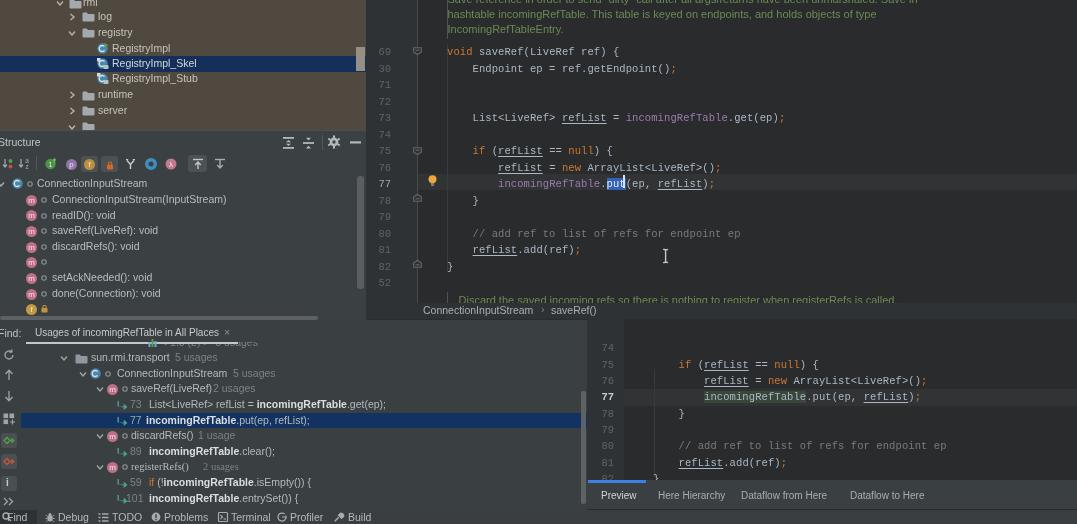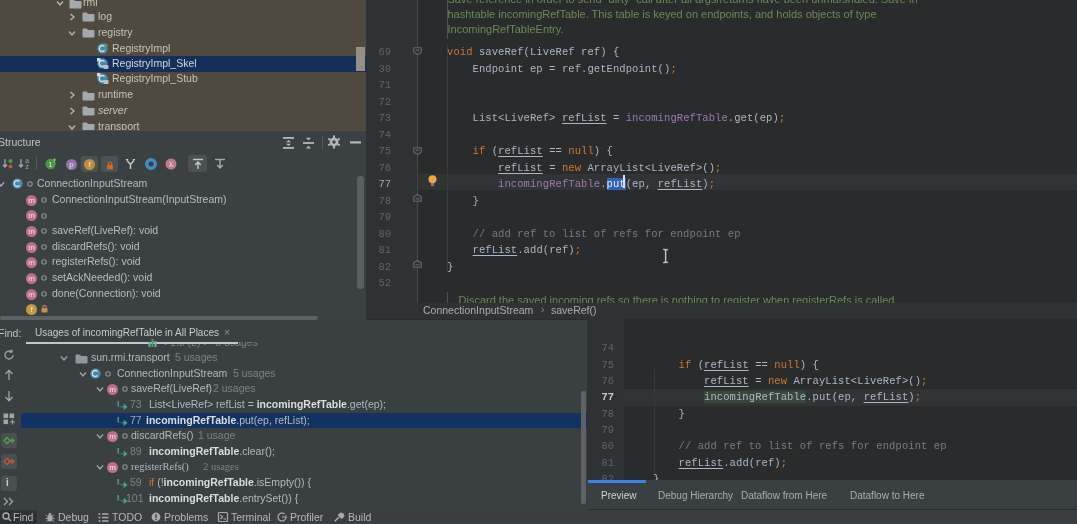--- a/index.html
+++ b/index.html
@@ -47,25 +47,22 @@
     </div>
   <div class="row" style="top:56px;height:16px;background:#14305a;">
       <span class="abs" style="left:112px;color:#d2d6da;">RegistryImpl_Skel</span>
     </div>
   <div class="row" style="top:71.3px;">
       <span class="abs" style="left:112px;">RegistryImpl_Stub</span>
     </div>
   <div class="row" style="top:87.3px;">
       <span class="abs" style="left:98px;">runtime</span>
     </div>
-  <div class="row" style="top:102.9px;font-style:italic;">
+  <div class="row" style="top:102.9px;">
       <span class="abs" style="left:98px;">server</span>
-    </div>
-  <div class="row" style="top:118.5px;">
-      <span class="abs" style="left:98px;">transport</span>
     </div>
   <svg style="left:56px;top:-0.7999999999999998px;" width="8" height="8" viewBox="0 0 8 8">
       <path d="M1 2.5 L4 6 L7 2.5" fill="none" stroke="#b9b4aa" stroke-width="1.4"></path>
     </svg>
 <svg style="left:69px;top:-2.3px;" width="13" height="11" viewBox="0 0 13 11">
       <path d="M0.5 2.5 q0-1 1-1 h3.2 l1.3 1.6 h5.5 q1 0 1 1 v5.4 q0 1-1 1 h-10 q-1 0-1-1 z" fill="#a4a9ae"></path>
     </svg>
 <svg style="left:68px;top:12.9px;" width="8" height="8" viewBox="0 0 8 8">
       <path d="M2.5 1 L6 4 L2.5 7" fill="none" stroke="#b9b4aa" stroke-width="1.4"></path>
     </svg>
@@ -192,28 +189,28 @@
 <svg style="left:214px;top:27px;" width="12" height="12" viewBox="0 0 12 12">
       <path d="M1 1.5 h10" stroke="#a6abaf" stroke-width="1.4"></path>
       <path d="M6 2 V9.5 M3.2 7 L6 10 L8.8 7" fill="none" stroke="#a6abaf" stroke-width="1.4"></path>
     </svg>
   <div class="row" style="top:45.4px;">
       <span class="abs" style="left:37px;">ConnectionInputStream</span>
     </div>
   <div class="row" style="top:61.4px;">
       <span class="abs" style="left:52px;text-align:center;">ConnectionInputStream(InputStream)</span>
     </div>
+  <div class="row" style="top:76.7px;">
+      <span class="abs" style="left:52px;">readID(): void</span>
+    </div>
   <div class="row" style="top:108.1px;">
       <span class="abs" style="left:52px;">discardRefs(): void</span>
     </div>
   <div class="row" style="top:92.2px;">
       <span class="abs" style="left:52px;">saveRef(LiveRef): void</span>
-    </div>
-  <div class="row" style="top:123.3px;">
-      <span class="abs" style="left:52px;">registerRefs(): void</span>
     </div>
   <div class="row" style="top:139.1px;">
       <span class="abs" style="left:52px;">setAckNeeded(): void</span>
     </div>
   <div class="row" style="top:155px;">
       <span class="abs" style="left:52px;">done(Connection): void</span>
     </div>
   <svg style="left:-3px;top:49.4px;" width="8" height="8" viewBox="0 0 8 8">
       <path d="M1 2.5 L4 6 L7 2.5" fill="none" stroke="#a6abaf" stroke-width="1.4"></path>
     </svg>
@@ -524,27 +521,27 @@
 <div class="ln" style="top:119.20000000000002px;left:-19px;color:#5d6367;">80</div>
 <div class="code" style="top:119.20000000000002px;left:40.5px;"><span class="cm">        // add ref to list of refs for endpoint ep</span></div>
 <div class="ln" style="top:135.5px;left:-19px;color:#5d6367;">81</div>
 <div class="code" style="top:135.5px;left:40.5px;">        <span class="u">refList</span>.add(ref)<span class="kw">;</span></div>
 <div class="ln" style="top:151.8px;left:-19px;color:#5d6367;">82</div>
 <div class="code" style="top:151.8px;left:40.5px;">    }</div>
 </div>
 <div id="ptabs">
   <div class="abs" style="left:1px;top:0px;width:58px;height:2.5px;background:#3b82e8;"></div>
   <div class="abs" style="left:14px;top:10px;font-size:10px;color:#ced2d4;">Preview</div>
-  <div class="abs" style="left:71px;top:10px;font-size:10px;color:#a8adb0;">Debug Hierarchy</div>
+  <div class="abs" style="left:71px;top:10px;font-size:10px;color:#a8adb0;">Here Hierarchy</div>
   <div class="abs" style="left:154px;top:10px;font-size:10px;color:#a8adb0;">Dataflow from Here</div>
   <div class="abs" style="left:263px;top:10px;font-size:10px;color:#a8adb0;">Dataflow to Here</div>
 </div>
 
 <div id="status">
-  <span style="left:13px;">Find</span>
+  <span style="left:7px;">Find</span>
   <span style="left:58px;">Debug</span>
   <span style="left:112px;">TODO</span>
   <span style="left:164px;">Problems</span>
   <span style="left:231px;">Terminal</span>
   <span style="left:290px;">Profiler</span>
   <span style="left:348px;">Build</span>
   <div class="abs" style="left:0;top:0;width:37px;height:14px;background:#2e3235;"></div>
 <svg style="left:2px;top:2px;" width="10" height="10" viewBox="0 0 10 10">
       <circle cx="4" cy="4" r="3" fill="none" stroke="#a6abae" stroke-width="1.4"></circle>
       <path d="M6.2 6.2 L9 9" stroke="#a6abae" stroke-width="1.4"></path>

